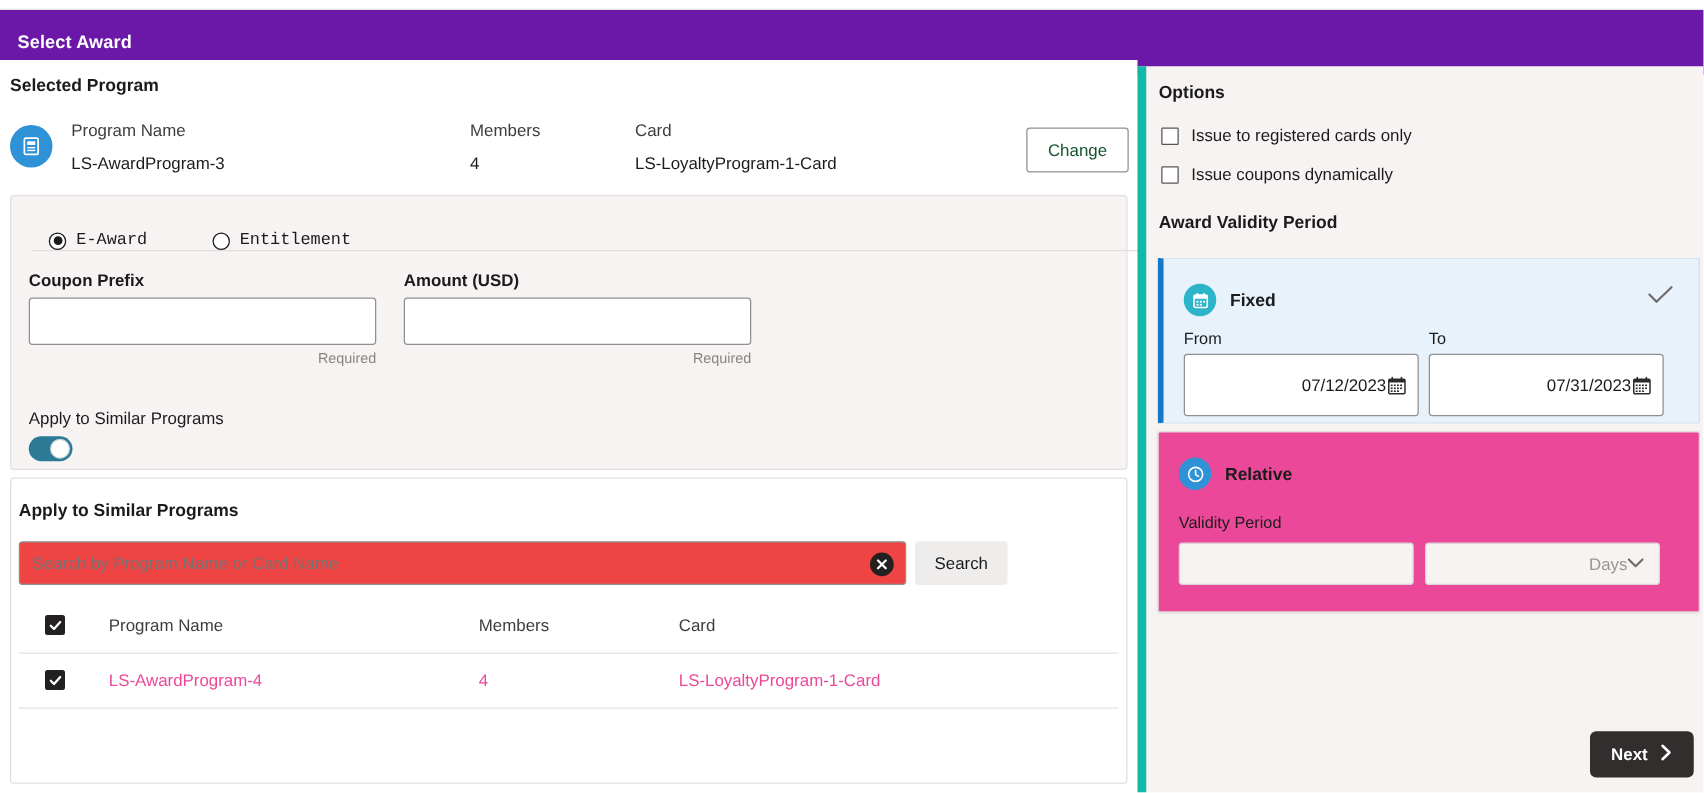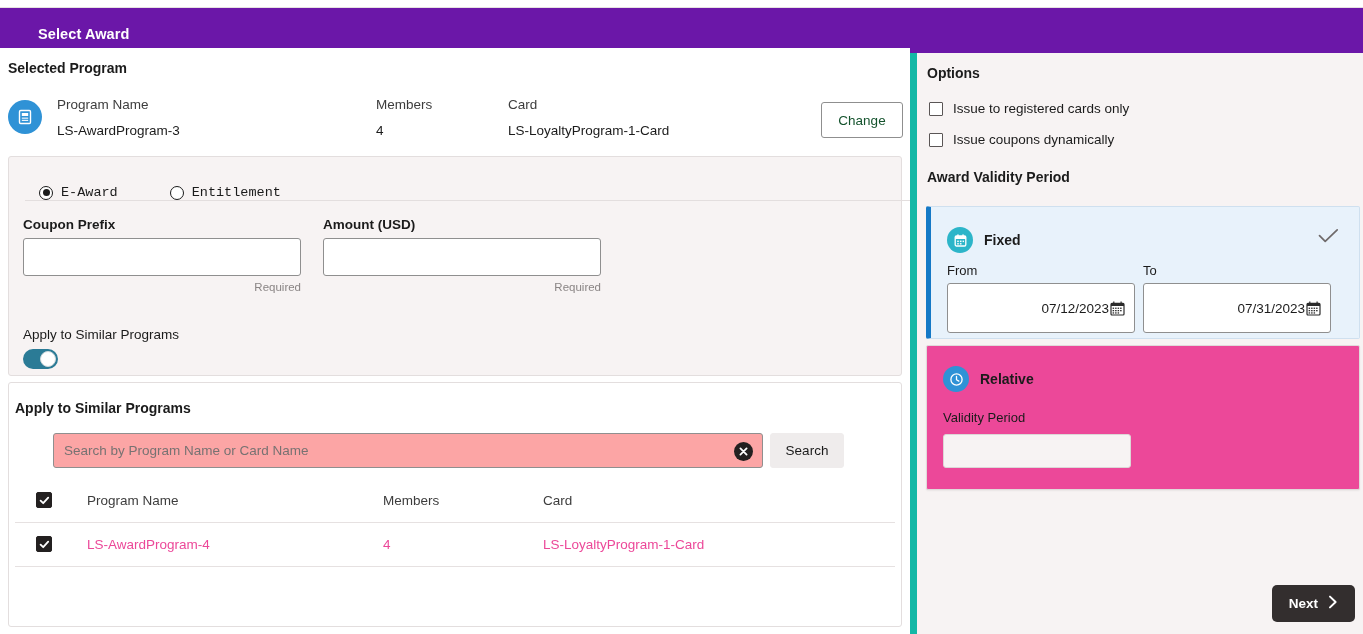--- a/index.html
+++ b/index.html
@@ -15,21 +15,21 @@
     width: 1363px; height: 634px;
     overflow: hidden;
     background: #ffffff;
   }
 
   
   .titlebar {
     position: absolute; left: 0; top: 8px;
     width: 1363px; height: 52px;
     background: #6b17a8;
-    display: flex; align-items: center; padding-left: 24px;
+    display: flex; align-items: center;
   }
   .titlebar .title {
     color: #ffffff;
     font-size: 14.5px;
     font-weight: bold;
     padding-left: 14px;
     letter-spacing: .1px;
   }
   .top-hairline {
     position: absolute; left: 0; top: 0; width: 1363px; height: 8px;
@@ -165,22 +165,21 @@
   .search-wrap {
     position: absolute; left: 6px; top: 50px;
     width: 880px; height: 35px;
     display: flex;
   }
   .search-box {
     position: relative;
     width: 710px; height: 35px;
     border: 1px solid #8f8f8f;
     border-radius: 3px;
-    background: #fca5a5;
-    margin-left: 38px;
+    background: #ef4444;
   }
   .search-box input {
     position: absolute; left: 0; top: 0;
     width: 765px; height: 33px;
     border: 0; outline: none; background: transparent;
     padding: 0 10px;
     font-size: 13.5px; color: #1b1b1b;
     font-family: "Liberation Sans", sans-serif;
   }
   .search-box input::placeholder { color: #777272; }
@@ -522,20 +521,28 @@
             <path d="M7.5 4.4 V7.7 L9.8 9.1" fill="none" stroke="#ffffff" stroke-width="1.3" stroke-linecap="round"></path>
           </svg>
         </span>
         <span class="vc-name">Relative</span>
       </div>
 
       <div class="vp-label">Validity Period</div>
 
       <div class="vp-input"></div>
 
+      <div class="vp-select">
+        <span class="ph">Days</span>
+        <span class="caret">
+          <svg width="13" height="9" viewBox="0 0 13 9" aria-hidden="true">
+            <path d="M1 1.6 L6.5 7 L12 1.6" fill="none" stroke="#6f6a6a" stroke-width="1.7" stroke-linecap="round" stroke-linejoin="round"></path>
+          </svg>
+        </span>
+      </div>
     </div>
   </div>
 
   <button class="next-btn">
     <span>Next</span>
     <span>
       <svg width="10" height="14" viewBox="0 0 10 14" aria-hidden="true">
         <path d="M2 1.6 L7.6 7 L2 12.4" fill="none" stroke="#ffffff" stroke-width="2" stroke-linecap="round" stroke-linejoin="round"></path>
       </svg>
     </span>

